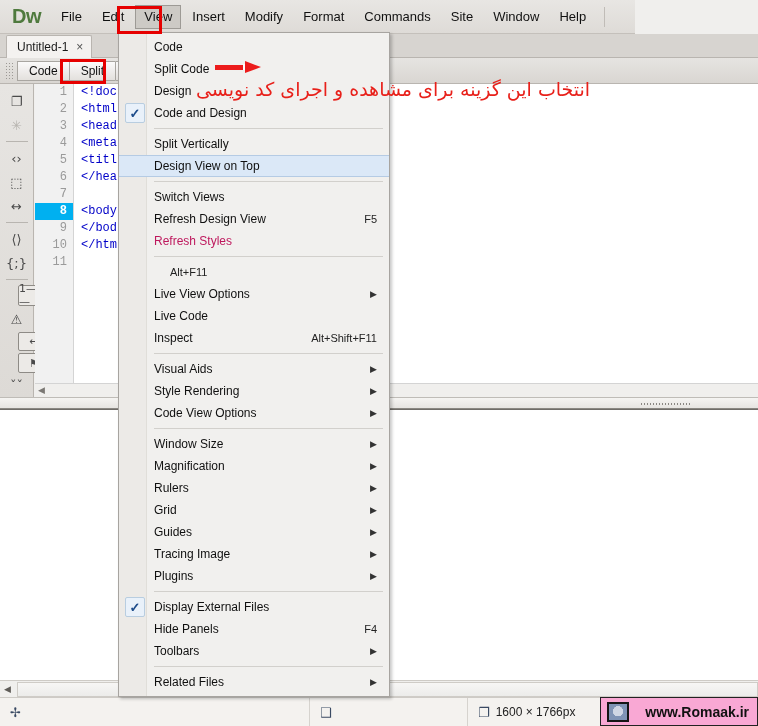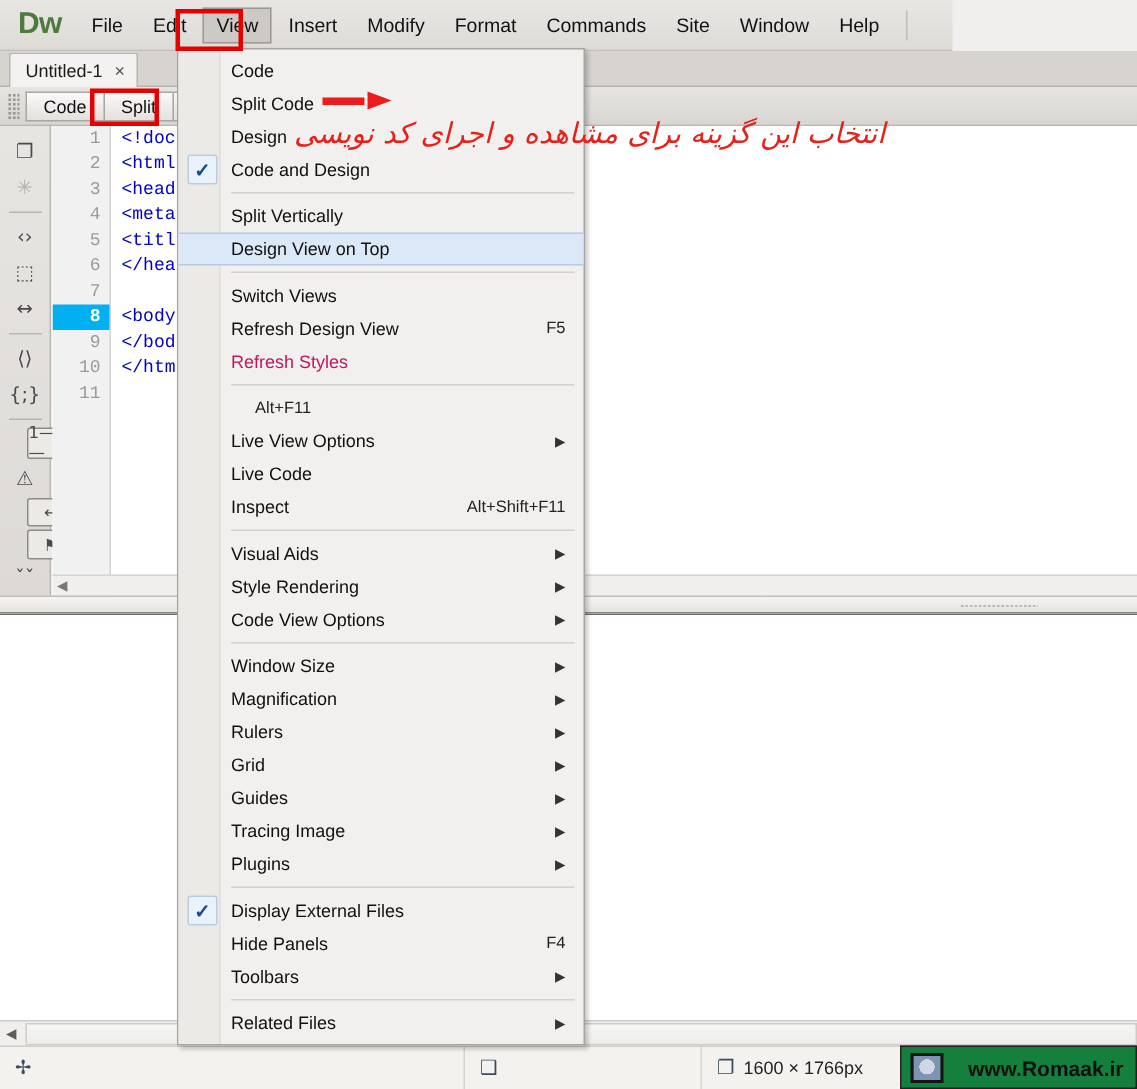--- a/index.html
+++ b/index.html
@@ -190,21 +190,21 @@
     height: 29px; display: flex; align-items: center;
     padding: 0 10px; font-size: 12px; color: #222;
     border-right: 1px solid #d6d3ce; gap: 6px;
   }
   .st-cell.nb { border-right: none; }
   .st-icon { font-size: 13px; color: #3a4a63; font-family: "DejaVu Sans", sans-serif; }
   .watermark {
     position: absolute; right: 0; top: 697px; height: 29px;
     display: flex; align-items: center; gap: 16px;
     padding: 0 8px 0 6px;
-    background: #15803d; border: 1px solid #222;
+    background: #f9a8d4; border: 1px solid #222;
   }
   .wm-logo {
     width: 22px; height: 20px; border: 2px solid #151515;
     background: radial-gradient(circle at 50% 45%, #cfd6e4 0 40%, #7f93b5 41% 100%);
   }
   .wm-text { font-size: 14px; font-weight: bold; color: #111; }
 
   
   .dropdown {
     position: absolute; left: 118px; top: 32px; width: 272px;
@@ -237,21 +237,21 @@
     display: flex; align-items: center; justify-content: center;
     color: #1c4b8a; font-size: 13px; font-weight: bold;
   }
   .dd-sep { height: 1px; background: #d2d0cc; margin: 4px 6px 4px 35px; }
 
   
   .fa-note {
     position: absolute; left: 196px; top: 78px;
     font-size: 19px; color: #e8201a; direction: rtl;
     font-family: "DejaVu Sans", sans-serif;
-    white-space: nowrap; z-index: 70; pointer-events: none; font-style: italic;
+    white-space: nowrap; z-index: 70; pointer-events: none;
   }
   .red-arrow {
     position: absolute; left: 215px; top: 61px; width: 46px; height: 12px;
     z-index: 70; pointer-events: none;
   }
   .red-arrow .shaft {
     position: absolute; left: 0; top: 4px; width: 34px; height: 5px; background: #ec1c1c;
   }
   .red-arrow .head {
     position: absolute; left: 30px; top: 0; width: 0; height: 0;

